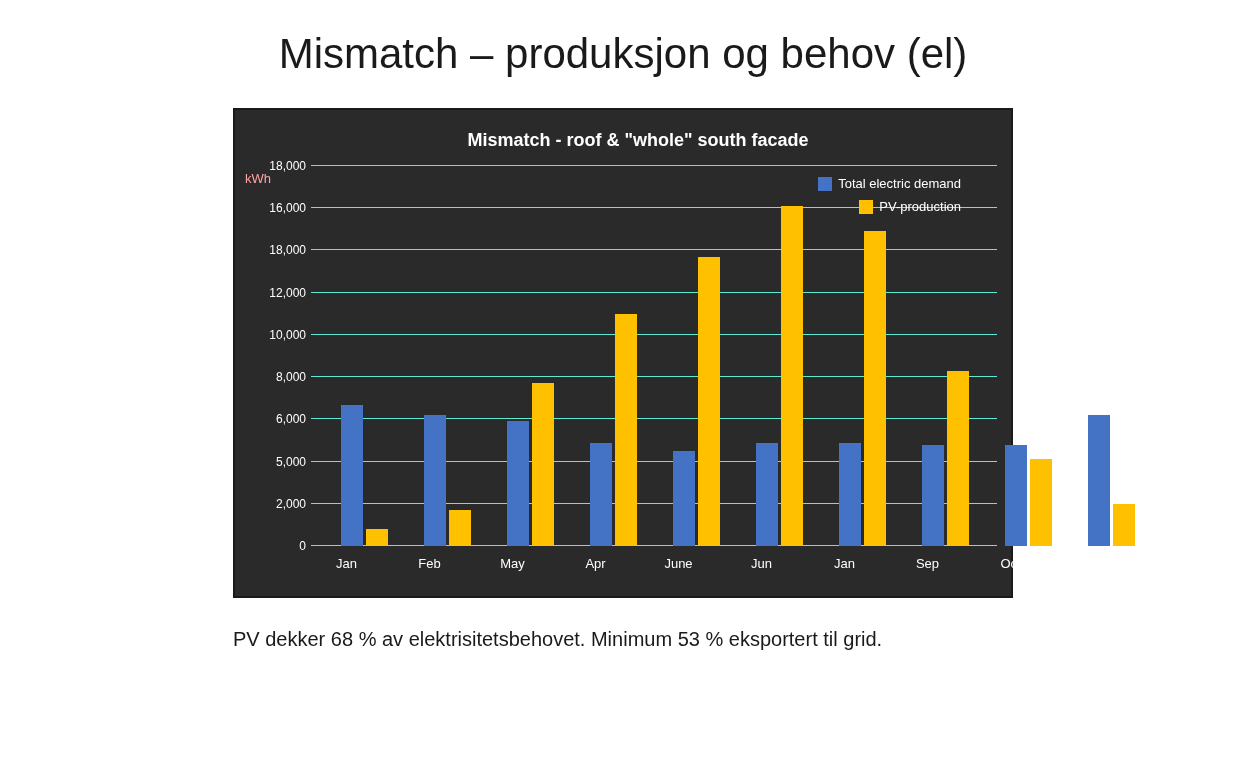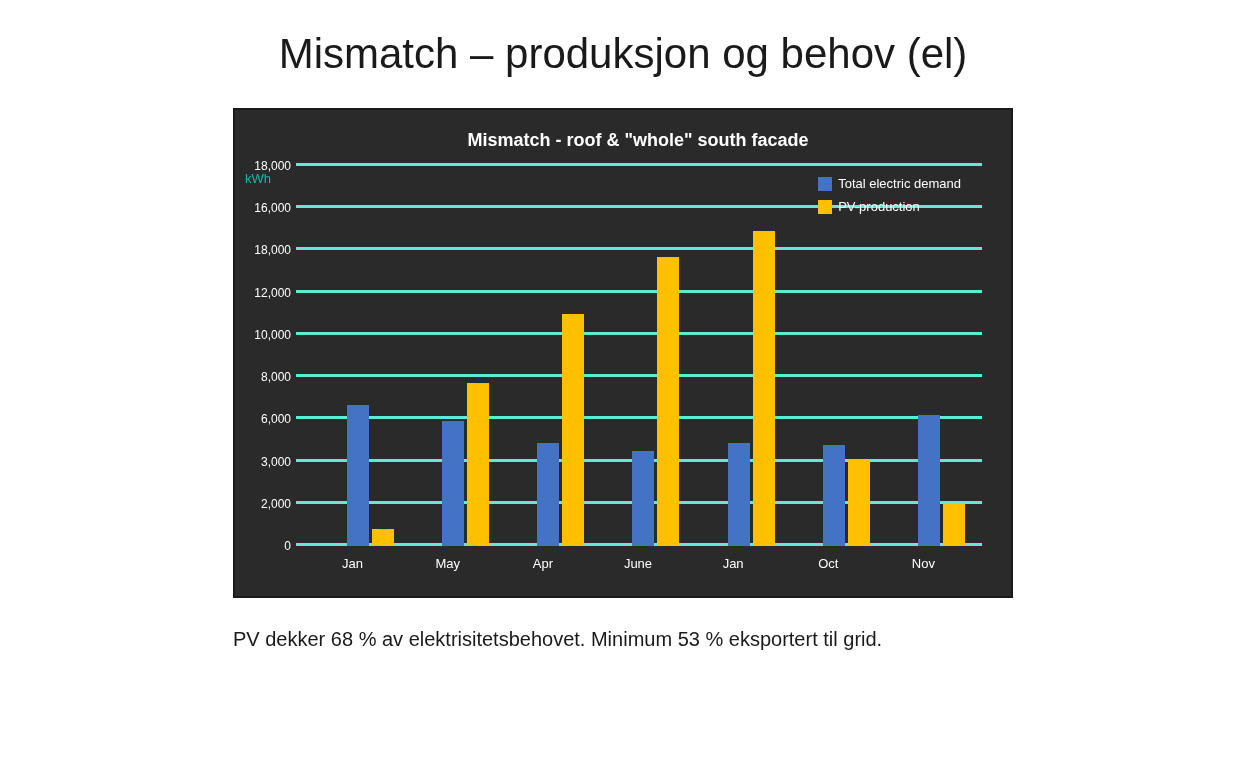--- a/index.html
+++ b/index.html
@@ -37,35 +37,35 @@
     }
     .chart-area {
       position: relative;
       width: 100%;
       height: 380px;
     }
     .y-axis-label {
       position: absolute;
       left: -50px;
       top: 5px;
-      color: #14b8a6;
+      color: #fca5a5;
       font-size: 13px;
     }
     .grid-lines {
       position: absolute;
       top: 0;
       left: 0;
       width: 100%;
       height: 100%;
     }
     .grid-line {
       position: absolute;
-      left: 1px;
-      width: 100%;
-      border-top: 3px solid #5eead4;
+      left: 16px;
+      width: 100%;
+      border-top: 1px solid #5eead4;
     }
     .y-tick {
       position: absolute;
       right: calc(100% + 5px);
       color: #ffffff;
       font-size: 12px;
       transform: translateY(-50%);
       white-space: nowrap;
     }
     .bars-area {
@@ -119,20 +119,21 @@
       display: flex;
       flex-direction: column;
       gap: 8px;
     }
     .legend-item {
       display: flex;
       align-items: center;
       gap: 6px;
       color: #ffffff;
       font-size: 13px;
+      justify-content: flex-end;
     }
     .legend-box {
       width: 14px;
       height: 14px;
     }
     .footer-text {
       margin-top: 30px;
       font-size: 20px;
       color: #1a1a1a;
       text-align: left;
@@ -151,21 +152,21 @@
     <span class="y-axis-label">kWh</span>
 
     <div class="grid-lines" id="grid-lines">
         <div class="grid-line" style="bottom: 0%; top: auto;">
           <span class="y-tick">0</span>
         </div>
         <div class="grid-line" style="bottom: 11.1111%; top: auto;">
           <span class="y-tick">2,000</span>
         </div>
         <div class="grid-line" style="bottom: 22.2222%; top: auto;">
-          <span class="y-tick">3,000</span>
+          <span class="y-tick">5,000</span>
         </div>
         <div class="grid-line" style="bottom: 33.3333%; top: auto;">
           <span class="y-tick">6,000</span>
         </div>
         <div class="grid-line" style="bottom: 44.4444%; top: auto;">
           <span class="y-tick">8,000</span>
         </div>
         <div class="grid-line" style="bottom: 55.5556%; top: auto;">
           <span class="y-tick">10,000</span>
         </div>
@@ -186,20 +187,27 @@
     <div class="bars-area" id="bars-area">
         <div class="month-group">
           <div class="month-bars">
             <div class="bar bar-blue" style="height: 141.444px;"></div>
             <div class="bar bar-yellow" style="height: 16.8889px;"></div>
           </div>
           <span class="month-label">Jan</span>
         </div>
         <div class="month-group">
           <div class="month-bars">
+            <div class="bar bar-blue" style="height: 130.889px;"></div>
+            <div class="bar bar-yellow" style="height: 35.8889px;"></div>
+          </div>
+          <span class="month-label">Feb</span>
+        </div>
+        <div class="month-group">
+          <div class="month-bars">
             <div class="bar bar-blue" style="height: 124.556px;"></div>
             <div class="bar bar-yellow" style="height: 162.556px;"></div>
           </div>
           <span class="month-label">May</span>
         </div>
         <div class="month-group">
           <div class="month-bars">
             <div class="bar bar-blue" style="height: 103.444px;"></div>
             <div class="bar bar-yellow" style="height: 232.222px;"></div>
           </div>
@@ -208,23 +216,37 @@
         <div class="month-group">
           <div class="month-bars">
             <div class="bar bar-blue" style="height: 95px;"></div>
             <div class="bar bar-yellow" style="height: 289.222px;"></div>
           </div>
           <span class="month-label">June</span>
         </div>
         <div class="month-group">
           <div class="month-bars">
             <div class="bar bar-blue" style="height: 103.444px;"></div>
+            <div class="bar bar-yellow" style="height: 339.889px;"></div>
+          </div>
+          <span class="month-label">Jun</span>
+        </div>
+        <div class="month-group">
+          <div class="month-bars">
+            <div class="bar bar-blue" style="height: 103.444px;"></div>
             <div class="bar bar-yellow" style="height: 314.556px;"></div>
           </div>
           <span class="month-label">Jan</span>
+        </div>
+        <div class="month-group">
+          <div class="month-bars">
+            <div class="bar bar-blue" style="height: 101.333px;"></div>
+            <div class="bar bar-yellow" style="height: 175.222px;"></div>
+          </div>
+          <span class="month-label">Sep</span>
         </div>
         <div class="month-group">
           <div class="month-bars">
             <div class="bar bar-blue" style="height: 101.333px;"></div>
             <div class="bar bar-yellow" style="height: 86.5556px;"></div>
           </div>
           <span class="month-label">Oct</span>
         </div>
         <div class="month-group">
           <div class="month-bars">

